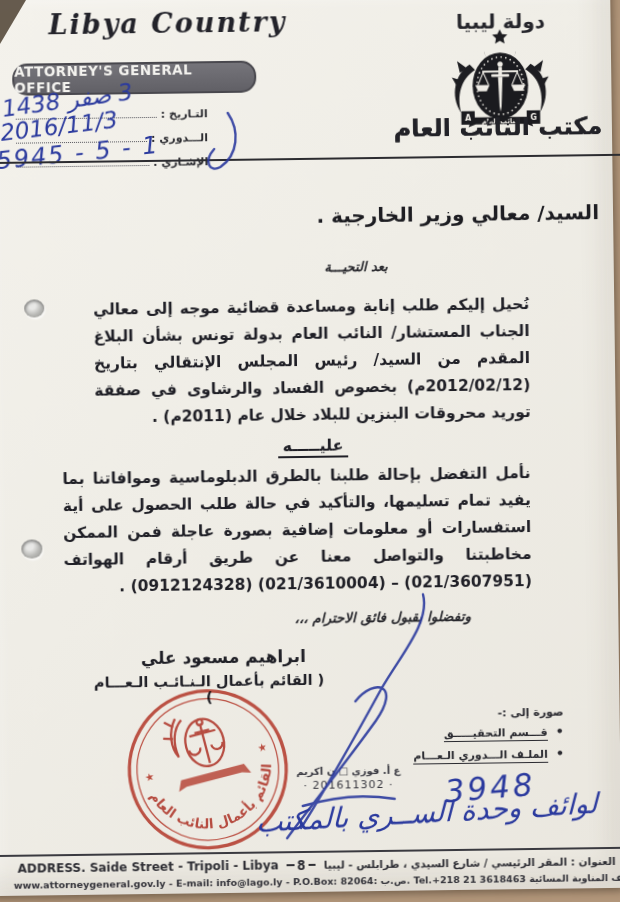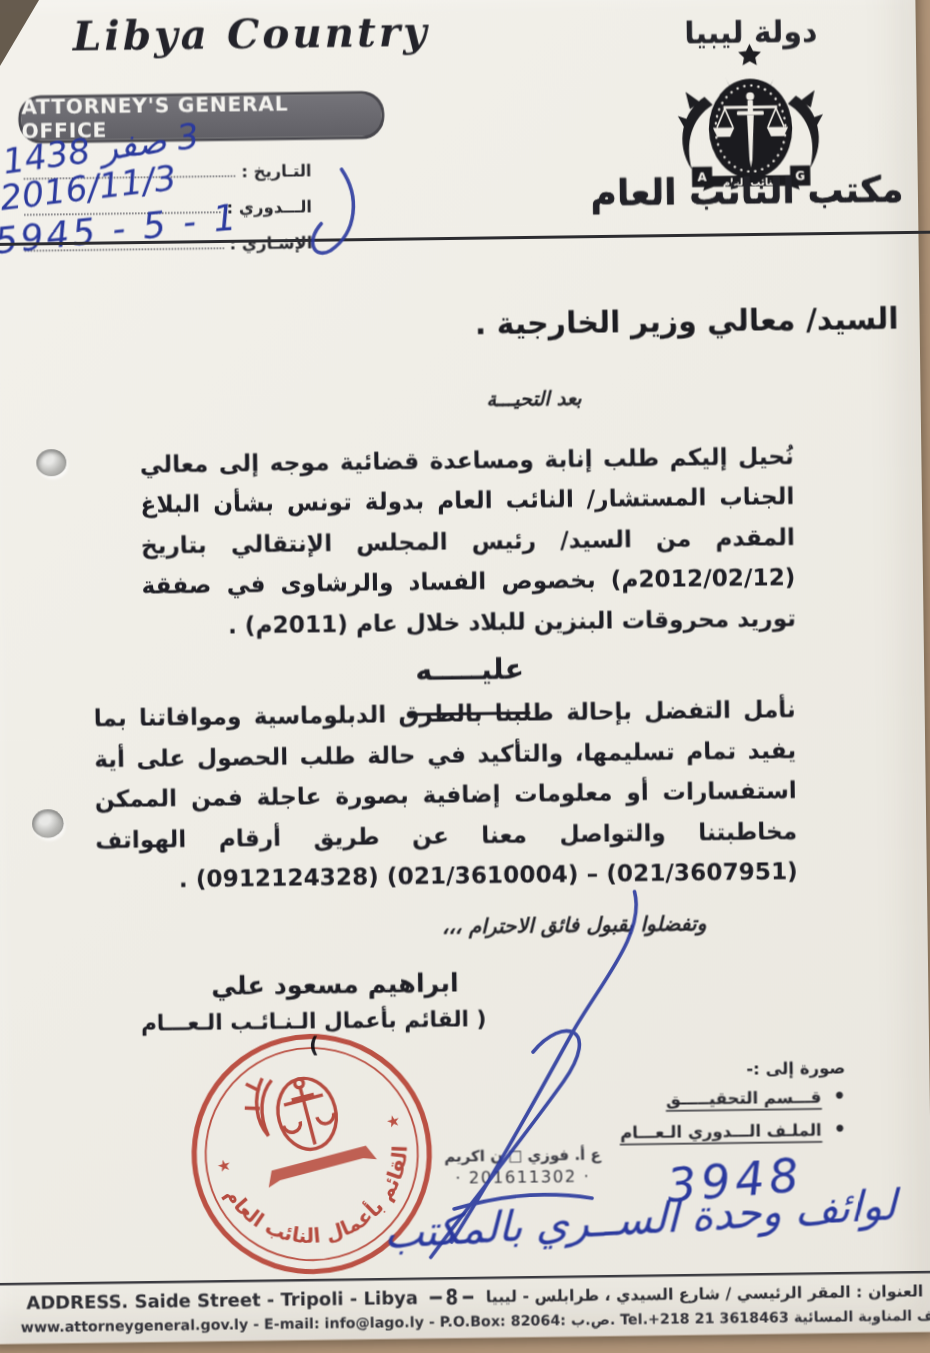--- a/index.html
+++ b/index.html
@@ -40,22 +40,22 @@
 
   
   .recipient{position:absolute;left:250px;top:204px;width:352px;direction:rtl;
     font-size:20px;font-weight:bold;color:#1d1d22;}
   .salutation{position:absolute;left:298px;top:260px;width:92px;direction:rtl;
     font-size:13px;font-weight:bold;font-style:italic;color:#26262b;}
   .para{direction:rtl;text-align:justify;text-align-last:right;
     font-weight:bold;color:#1f1f26;font-size:15.5px;line-height:27px;}
   .para1{position:absolute;left:95px;top:294px;width:436px;}
   .sec-heading{position:absolute;left:95px;top:436px;width:436px;text-align:center;}
-  .sec-heading span{font-size:19px;font-weight:bold;color:#1f1f26;
-    border-bottom:2px solid #1f1f26;padding:0 4px 17px;}
+  .sec-heading span{font-size:16px;font-weight:bold;color:#1f1f26;
+    border-bottom:2px solid #1f1f26;padding:0 4px 1px;}
   .para2{position:absolute;left:62px;top:463px;width:468px;}
   .closing{position:absolute;left:288px;top:610px;width:185px;direction:rtl;text-align:center;
     font-size:13.5px;font-weight:bold;font-style:italic;color:#26262b;}
   .sig-name{position:absolute;left:128px;top:646px;width:185px;text-align:center;direction:rtl;
     font-size:17px;font-weight:bold;color:#1f1f26;}
   .sig-title{position:absolute;left:90px;top:672px;width:232px;text-align:center;direction:rtl;
     font-size:14.5px;font-weight:bold;color:#1f1f26;}
 
   
   .copy-label{position:absolute;left:458px;top:709px;width:102px;direction:rtl;

